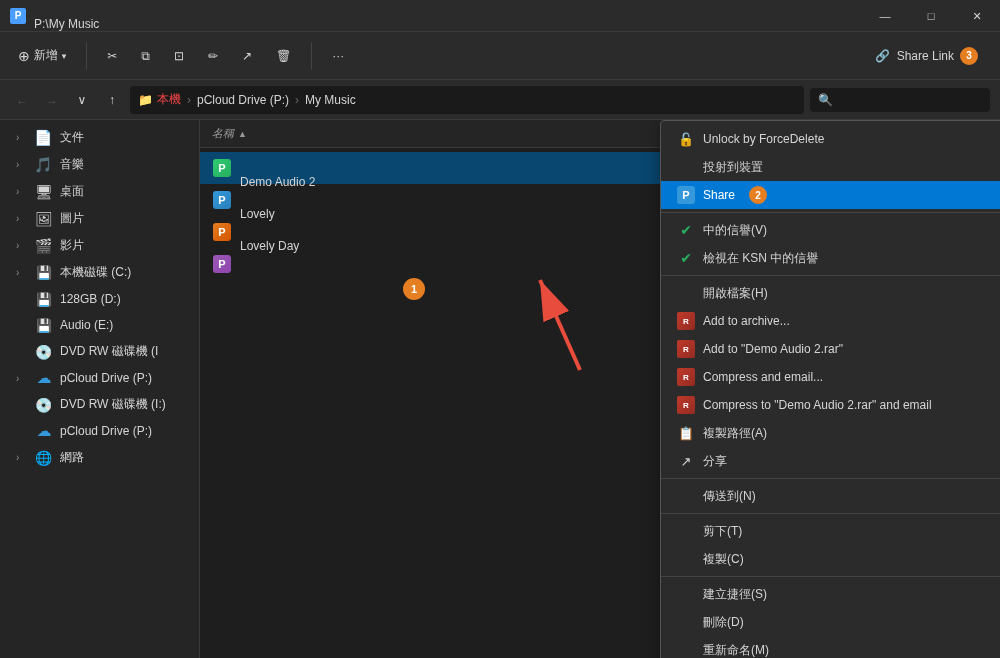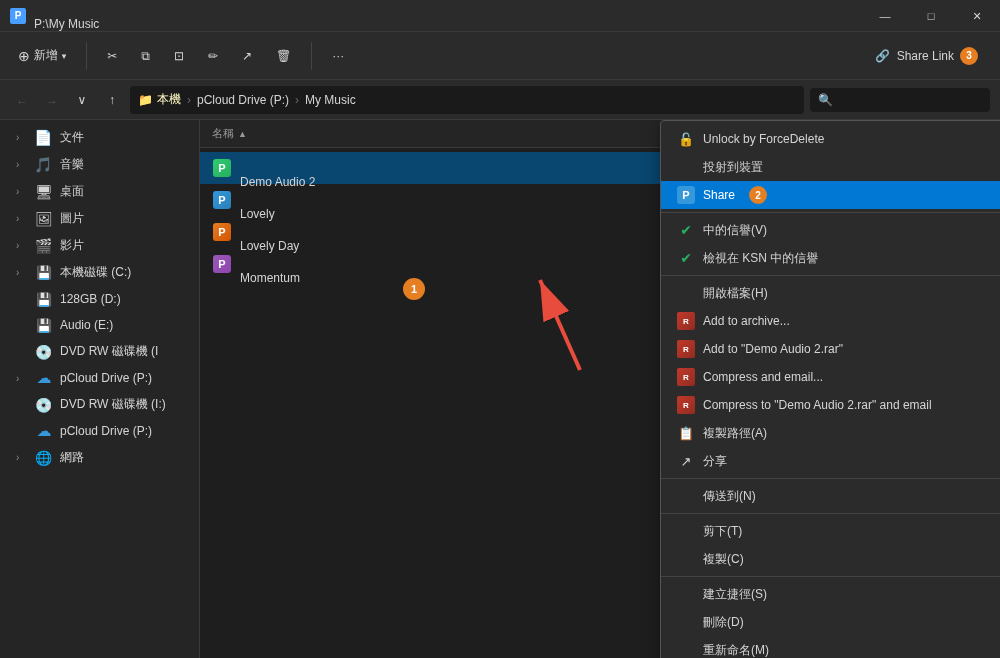--- a/index.html
+++ b/index.html
@@ -186,20 +186,21 @@
       padding: 0 12px;
       border-bottom: 1px solid #3a3a3a;
       background: #252525;
     }
     .col-header {
       font-size: 11px;
       color: #999;
       display: flex;
       align-items: center;
       gap: 4px;
+      font-style: italic;
     }
     .col-header .sort-arrow { font-size: 9px; }
     .file-list {
       padding: 4px 0;
     }
     .file-row {
       display: flex;
       align-items: center;
       padding: 4px 12px;
       cursor: pointer;
@@ -378,21 +379,21 @@
   </div>
 </div>
 
 <div class="address-bar">
   <div class="nav-btn disabled">←</div>
   <div class="nav-btn disabled">→</div>
   <div class="nav-btn">∨</div>
   <div class="nav-btn">↑</div>
   <div class="breadcrumb-bar">
     <span>📁</span>
-    <span style="color:#fef9c3;">本機</span>
+    <span style="color:#ef4444;">本機</span>
     <span class="breadcrumb-sep">›</span>
     <span>pCloud Drive (P:)</span>
     <span class="breadcrumb-sep">›</span>
     <span>My Music</span>
   </div>
   <div class="nav-btn" style="width:180px; background:#1a1a1a; border-radius:4px; justify-content:flex-start; padding:0 8px; gap:6px;">
     <span style="color:#888;">🔍</span>
   </div>
 </div>
 
@@ -489,21 +490,20 @@
       <div class="file-row">
         <div class="file-icon">
           <div class="pcloud-icon pcloud-orange">P</div>
         </div>
         <span class="file-name">Lovely Day</span>
       </div>
       <div class="file-row">
         <div class="file-icon">
           <div class="pcloud-icon pcloud-purple">P</div>
         </div>
-        <span class="file-name">Momentum</span>
       </div>
     </div>
 
     <div class="annotation-arrow">
       <svg width="100" height="120" viewBox="0 0 100 120">
         <defs>
           <marker id="arrowhead" markerWidth="10" markerHeight="7" refX="10" refY="3.5" orient="auto">
             <polygon points="0 0, 10 3.5, 0 7" fill="#e74c3c"></polygon>
           </marker>
         </defs>

